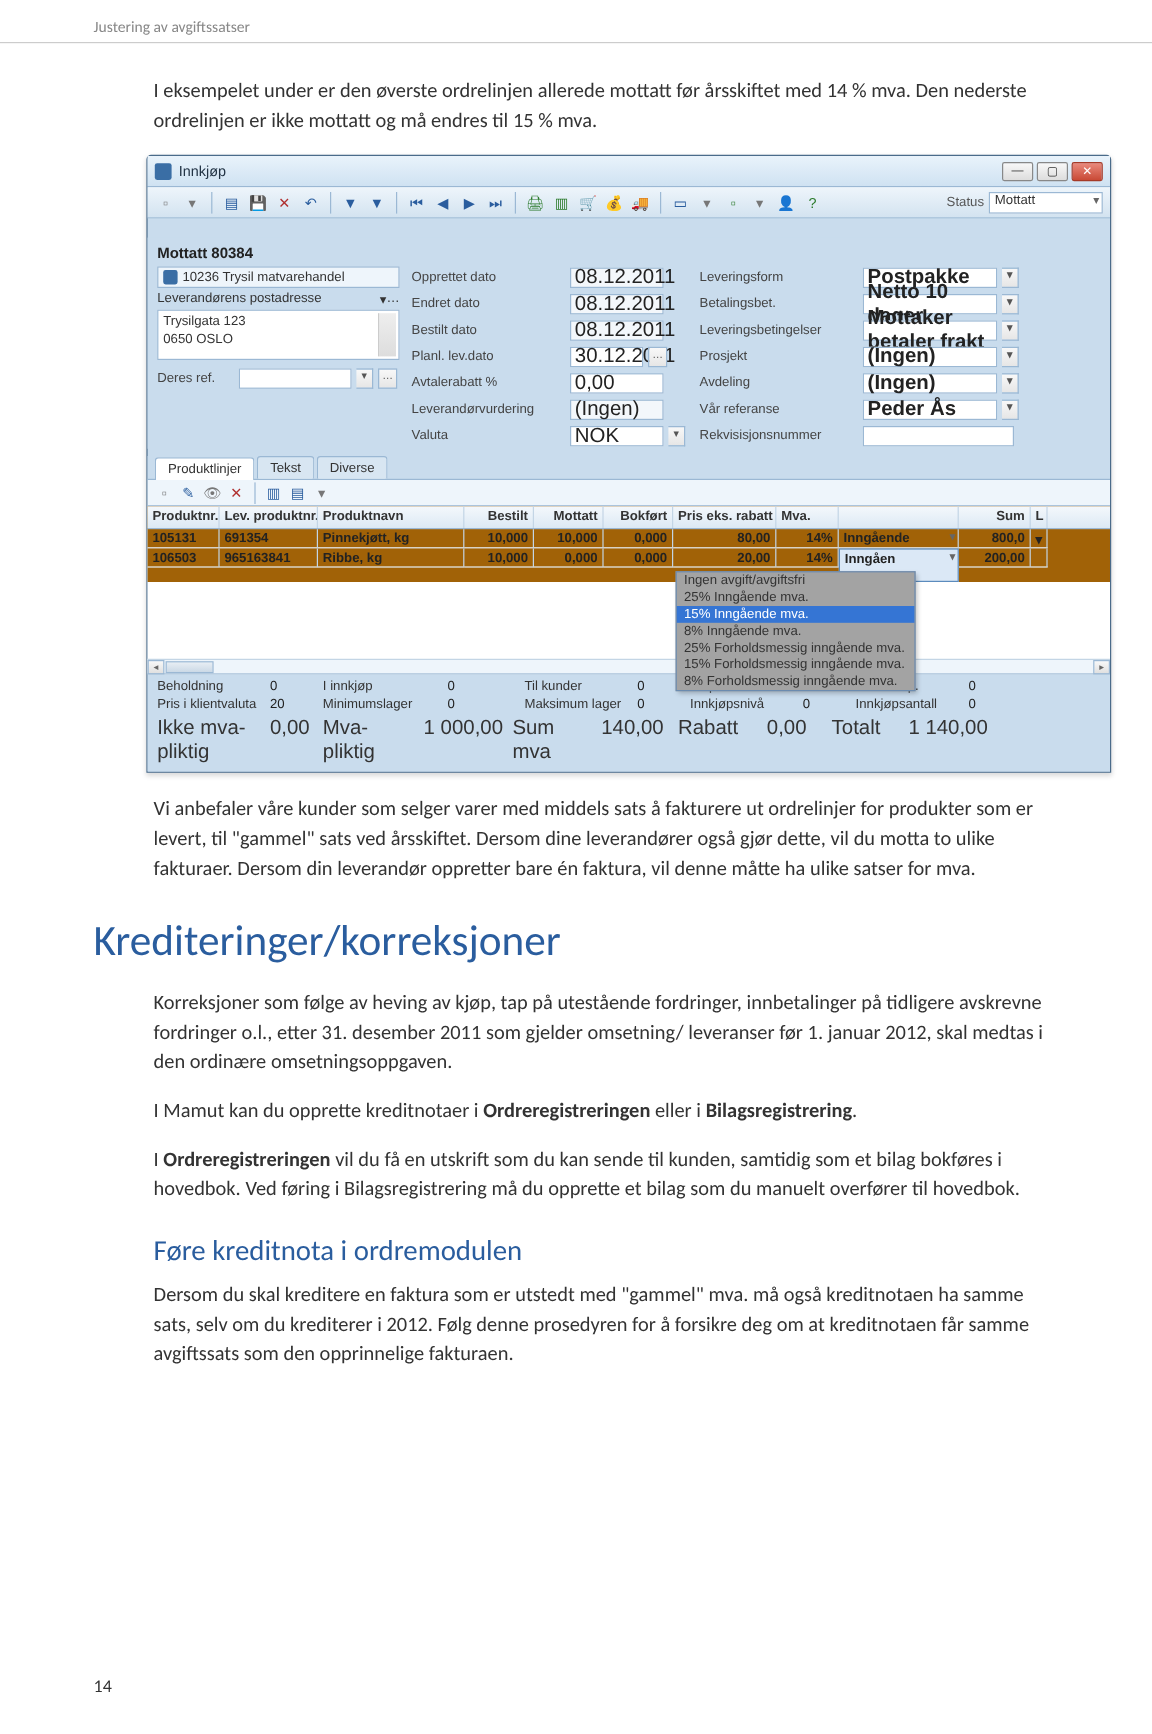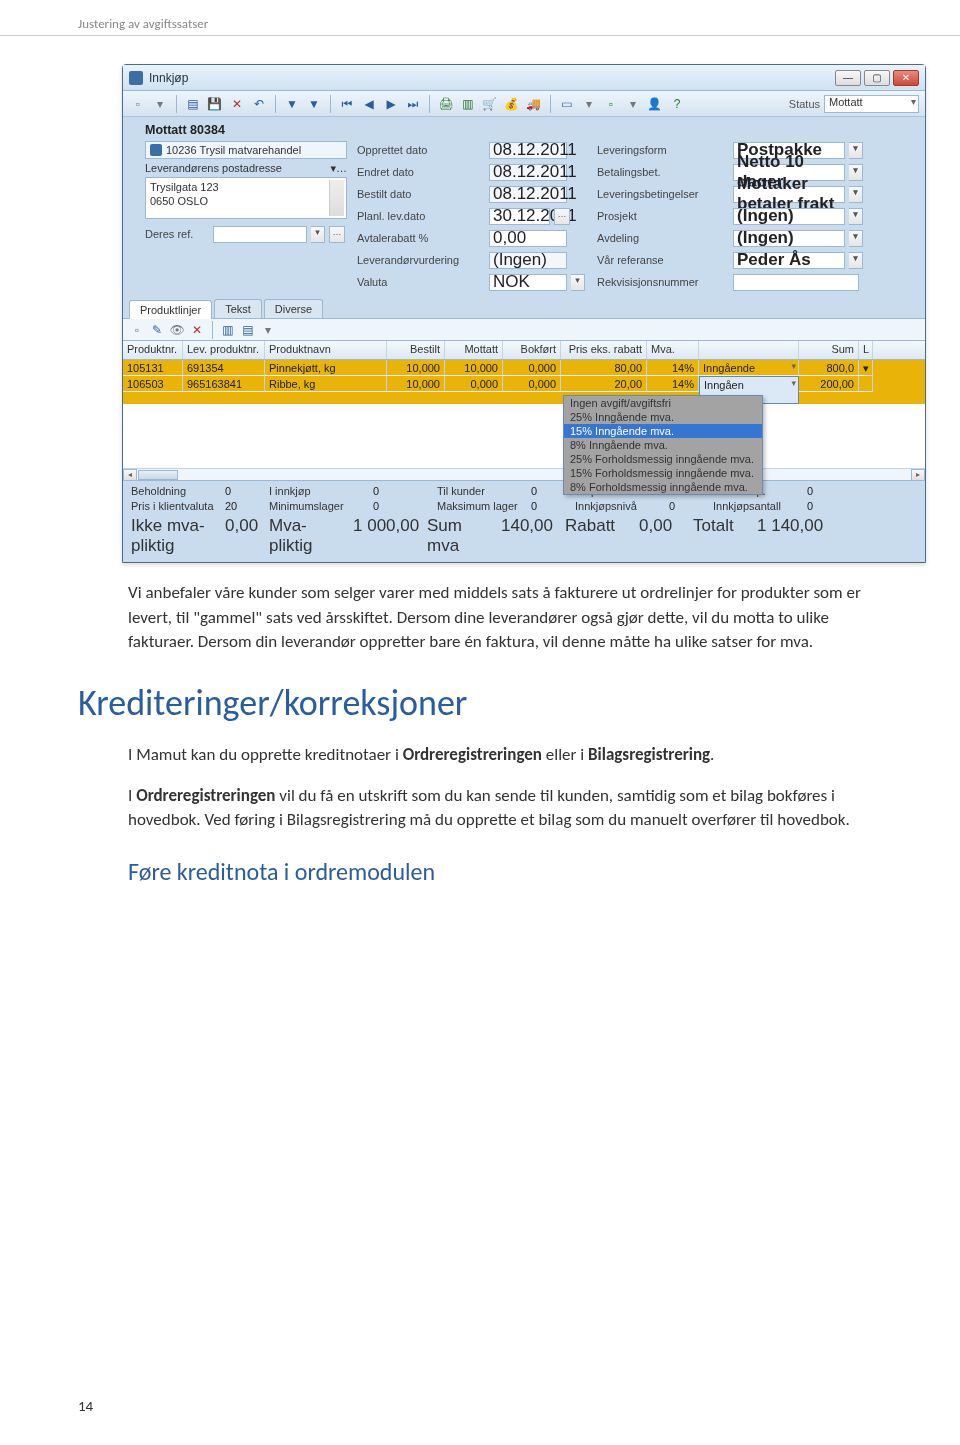--- a/index.html
+++ b/index.html
@@ -79,21 +79,21 @@
   }
   .tbtn.g { color:#2a7a2a; }
   .tbtn.b { color:#2a5d9e; }
   .tbtn.r { color:#b03030; }
   .tbtn.gr { color:#777; }
   .tsep { width:1px;height:18px;background:#9bb8d4;margin:0 3px; }
   .statuslbl { margin-left:auto; color:#555; }
   .statussel { width:95px;height:18px;background:#fff;border:1px solid #9bb8d4;padding:0 14px 0 4px;position:relative;font-size:11px; }
   .statussel::after { content:"▾"; position:absolute;right:2px;top:0;color:#666;font-size:10px; }
 
-  .formsect { padding:6px 22px 2px; background:#c9dced; }
+  .formsect { padding:6px 8px 2px; background:#c9dced;margin-top:16px; }
   .mottatt { font-weight:bold; font-size:12.5px; margin-bottom:4px;color:#222; }
   .formrow { display:flex; gap:10px; }
   .col { display:flex;flex-direction:column;gap:4px; }
   .fld { display:flex;align-items:center;gap:4px;height:18px; }
   .fld .lbl { color:#444; }
   .fld .val, .fld .inp {
     background:#fff;border:1px solid #9bb8d4;height:17px;padding:0 3px;font-size:17px;color:#222;display:inline-flex;align-items:center;
   }
   .fld .val.ro { background:#f3f7fb; }
   .fld .inp { background:#fff; }
@@ -109,21 +109,21 @@
   .addrbox::after { content:"";position:absolute;top:2px;right:2px;bottom:2px;width:14px;background:linear-gradient(#eee,#ddd);border-left:1px solid #ccc; }
   .addrbox::before { content:"▴";position:absolute;top:0;right:5px;font-size:9px;color:#666; }
 
   .tabrow { display:flex;align-items:flex-end;margin-top:6px;padding-left:6px;gap:0;border-bottom:1px solid #9bb8d4;background:#c9dced; }
   .tab { padding:3px 10px;border:1px solid #9bb8d4;border-bottom:none;border-radius:3px 3px 0 0;background:#d8e6f2;font-size:11px;margin-right:2px; }
   .tab.act { background:#fff;font-weight:normal;position:relative;top:1px; }
 
   .subtool { display:flex;align-items:center;gap:4px;height:22px;padding:0 6px;background:#eef5fb;border-bottom:1px solid #9bb8d4; }
   .subtool .tbtn { width:16px;height:16px; }
 
-  .grid { background:#eab308; }
+  .grid { background:#a16207;font-weight:bold; }
   .ghead, .grow { display:grid;grid-template-columns:60px 82px 122px 58px 58px 58px 86px 52px 100px 60px 14px; }
   .ghead { background:linear-gradient(#f4f8fc,#dce9f4);border-bottom:1px solid #9bb8d4; }
   .gc { border-right:1px solid #c3d5e5;padding:2px 4px;font-size:11px;white-space:nowrap;overflow:hidden; }
   .ghead .gc { color:#333;height:18px; }
   .grow .gc { height:16px;color:#222;border-bottom:1px solid #e6eef6; }
   .gc.r { text-align:right; }
   .gc.mva { position:relative;padding-right:16px; }
   .gc.mva::after { content:"▾";position:absolute;right:2px;top:1px;font-size:9px;color:#666; }
   .gc.mva.sel { background:#dbe8f6;border:1px solid #5b8bbd;height:28px; }
 
@@ -146,20 +146,21 @@
   .sumrow .v { color:#222; }
   .sumrow2 { display:grid;grid-template-columns:90px 40px 80px 70px 70px 60px 70px 50px 60px 80px;gap:4px;font-size:17px;color:#333;margin-top:4px; }
 </style>
 </head>
 <body>
 
 <div class="page-header">Justering av avgiftssatser</div>
 
 <div class="content">
 
+  <p class="para">I eksempelet under er den øverste ordrelinjen allerede mottatt før årsskiftet med 14 % mva. Den nederste ordrelinjen er ikke mottatt og må endres til 15 % mva.</p>
 
   <div class="win">
     <div class="titlebar">
       <span class="ticon"></span>
       <span class="ttxt">Innkjøp</span>
       <span class="winbtn">—</span>
       <span class="winbtn">▢</span>
       <span class="winbtn close">✕</span>
     </div>
 
@@ -444,27 +445,29 @@
         <span class="l">Totalt</span>
           <span class="v">1 140,00</span>
       </div>
     </div>
   </div>
 
   <p class="para">Vi anbefaler våre kunder som selger varer med middels sats å fakturere ut ordrelinjer for produkter som er levert, til "gammel" sats ved årsskiftet. Dersom dine leverandører også gjør dette, vil du motta to ulike fakturaer. Dersom din leverandør oppretter bare én faktura, vil denne måtte ha ulike satser for mva.</p>
 
   <h1 class="h1">Krediteringer/korreksjoner</h1>
 
+  <p class="para">Korreksjoner som følge av heving av kjøp, tap på utestående fordringer, innbetalinger på tidligere avskrevne fordringer o.l., etter 31. desember 2011 som gjelder omsetning/ leveranser før 1. januar 2012, skal medtas i den ordinære omsetningsoppgaven.</p>
 
   <p class="para">
     <span>I Mamut kan du opprette kreditnotaer i </span><b>Ordreregistreringen</b><span> eller i </span><b>Bilagsregistrering</b><span>.</span>
   </p>
 
   <p class="para">
     <span>I </span><b>Ordreregistreringen</b><span> vil du få en utskrift som du kan sende til kunden, samtidig som et bilag bokføres i hovedbok. Ved føring i Bilagsregistrering må du opprette et bilag som du manuelt overfører til hovedbok.</span>
   </p>
 
   <h2 class="h2">Føre kreditnota i ordremodulen</h2>
 
+  <p class="para">Dersom du skal kreditere en faktura som er utstedt med "gammel" mva. må også kreditnotaen ha samme sats, selv om du krediterer i 2012. Følg denne prosedyren for å forsikre deg om at kreditnotaen får samme avgiftssats som den opprinnelige fakturaen.</p>
 
 </div>
 
 <div class="page-num">14</div>
 
 </body></html>

